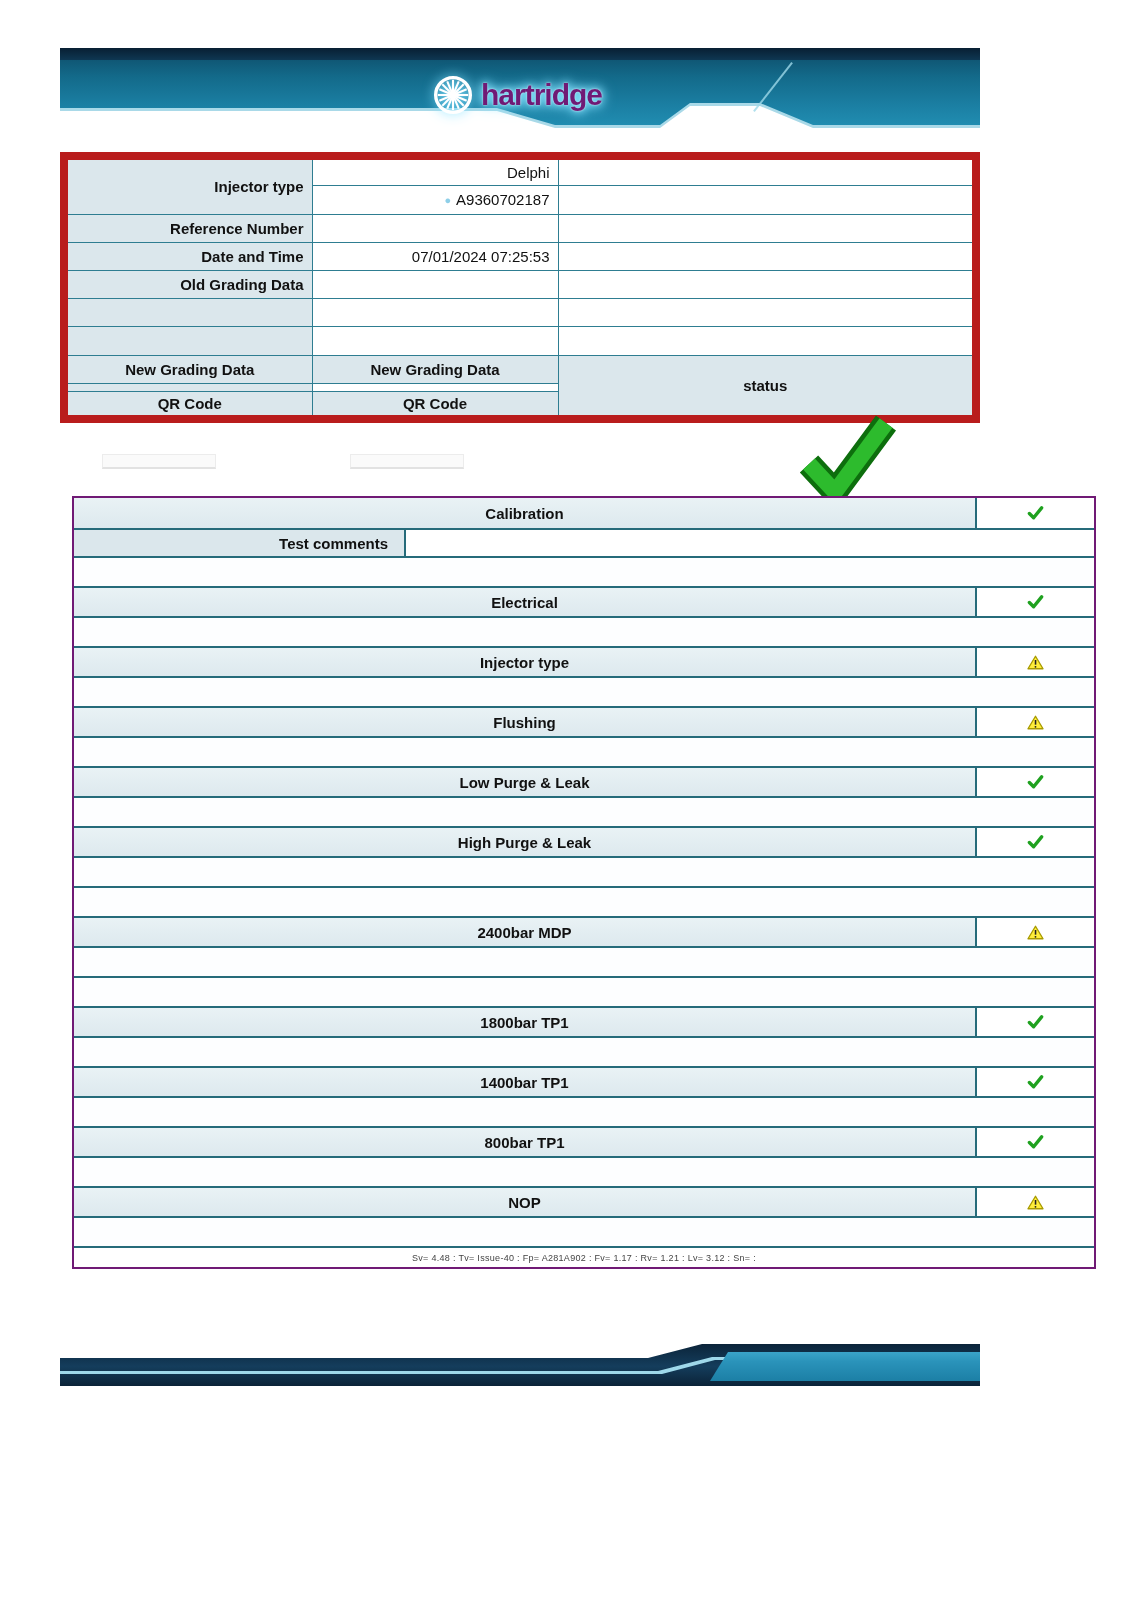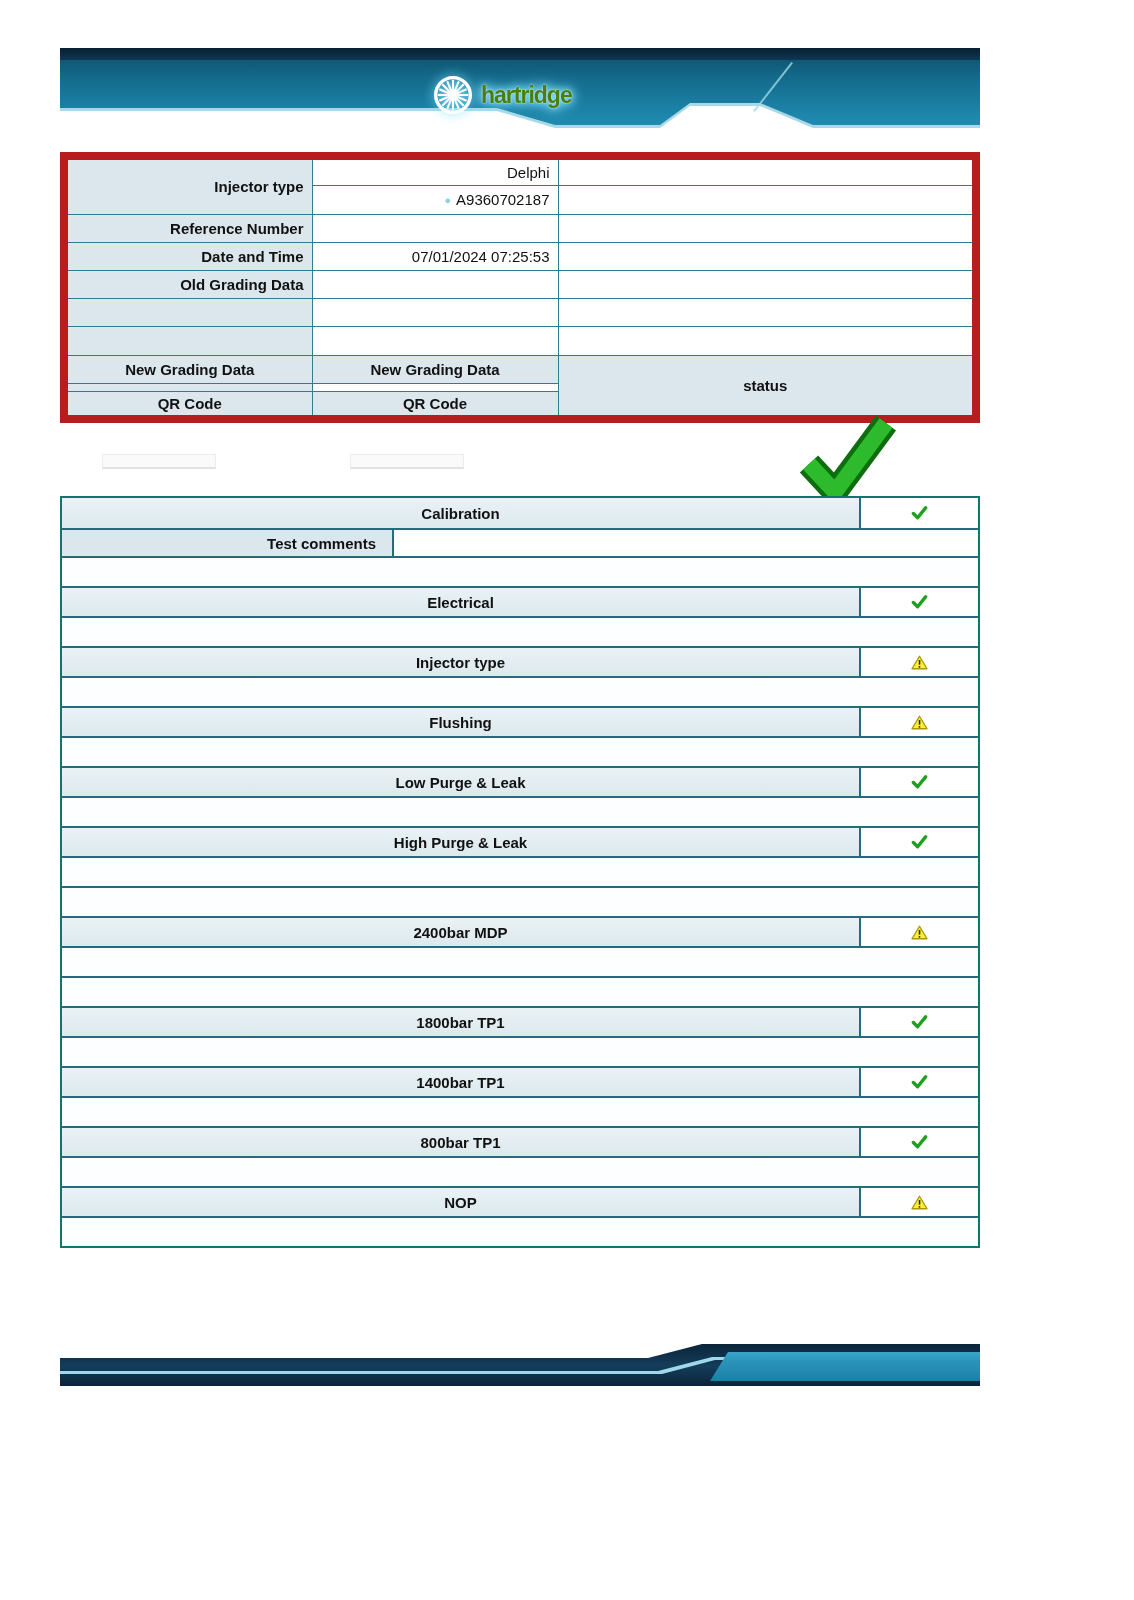--- a/index.html
+++ b/index.html
@@ -25,21 +25,21 @@
   }
   .banner .diag{
     position:absolute;left:712px;top:8px;width:2px;height:62px;background:#9ed8e8;
     transform:rotate(38deg);opacity:.8;
   }
   .logo{
     position:absolute;left:372px;top:26px;display:flex;align-items:center;gap:7px;
     filter:drop-shadow(0 0 6px rgba(130,225,255,.95));
   }
   .logo .wordmark{
-    color:#4d7c0f;font-size:23px;font-weight:bold;letter-spacing:-1px;
+    color:#701a75;font-size:30px;font-weight:bold;letter-spacing:-1px;
     text-shadow:0 0 9px rgba(140,230,255,.95),0 0 2px #ffffff;
   }
   
   table.info{
     position:absolute;left:60px;top:152px;width:920px;border-collapse:collapse;
     table-layout:fixed;font-size:15px;
   }
   table.info td{border:1.5px solid #2e7d91;padding:0 8px;overflow:hidden;white-space:nowrap;}
   table.info{border:8px solid #b91c1c;}
   td.lbl{background:#dbe7ec;text-align:right;font-weight:bold;}
@@ -48,22 +48,22 @@
   td.statuscell{background:#dbe7ec;text-align:center;font-weight:bold;}
   .bullet{color:#8ecfe8;font-size:11px;margin-right:5px;vertical-align:1px;}
   
   .ph{
     position:absolute;height:12px;width:112px;background:#fafafa;
     border:1px solid #ececec;border-bottom:2px solid #e2e2e2;
   }
   .bigcheck{position:absolute;left:796px;top:413px;}
   
   .tests{
-    position:absolute;left:60px;top:496px;width:920px;
-    border:2px solid #0f766e;box-sizing:border-box;font-size:15px;
+    position:absolute;left:72px;top:496px;width:1024px;
+    border:2px solid #701a75;box-sizing:border-box;font-size:15px;
   }
   .trow{display:flex;box-sizing:border-box;border-top:2px solid #266b7a;}
   .trow:first-child{border-top:none;}
   .trow.sep{height:30px;background:#fdfeff;}
   .trow.test{height:30px;}
   .trow.test .tl{
     flex:1;display:flex;align-items:center;justify-content:center;font-weight:bold;
     background:linear-gradient(180deg,#e9f2f5 0%,#dde9ee 100%);
   }
   .trow.test .ts{
@@ -323,19 +323,22 @@
         <span style="display: flex;">
           <svg width="17" height="15" viewBox="0 0 20 18">
             <path d="M10 1.5 L19 16.5 L1 16.5 Z" fill="#ffee3a" stroke="#a89a00" stroke-width="1.6" stroke-linejoin="round"></path>
             <rect x="9.1" y="6" width="1.9" height="5.6" fill="#222"></rect>
             <circle cx="10" cy="14.2" r="1.15" fill="#222"></circle>
           </svg>
         </span>
       </div>
     </div>
     <div class="trow sep"></div>
+    <div class="trow footer">
+      <span>Sv=  4.48   :   Tv=  Issue-40   :   Fp=  A281A902   :   Fv=  1.17   :   Rv=  1.21   :   Lv=  3.12   :   Sn=      :</span>
+    </div>
   </div>
 
 <div class="bbanner">
   <div class="navyb"></div>
   <div class="cyanline"></div>
   <div class="tealblock"></div>
 </div>
 
 </body></html>

